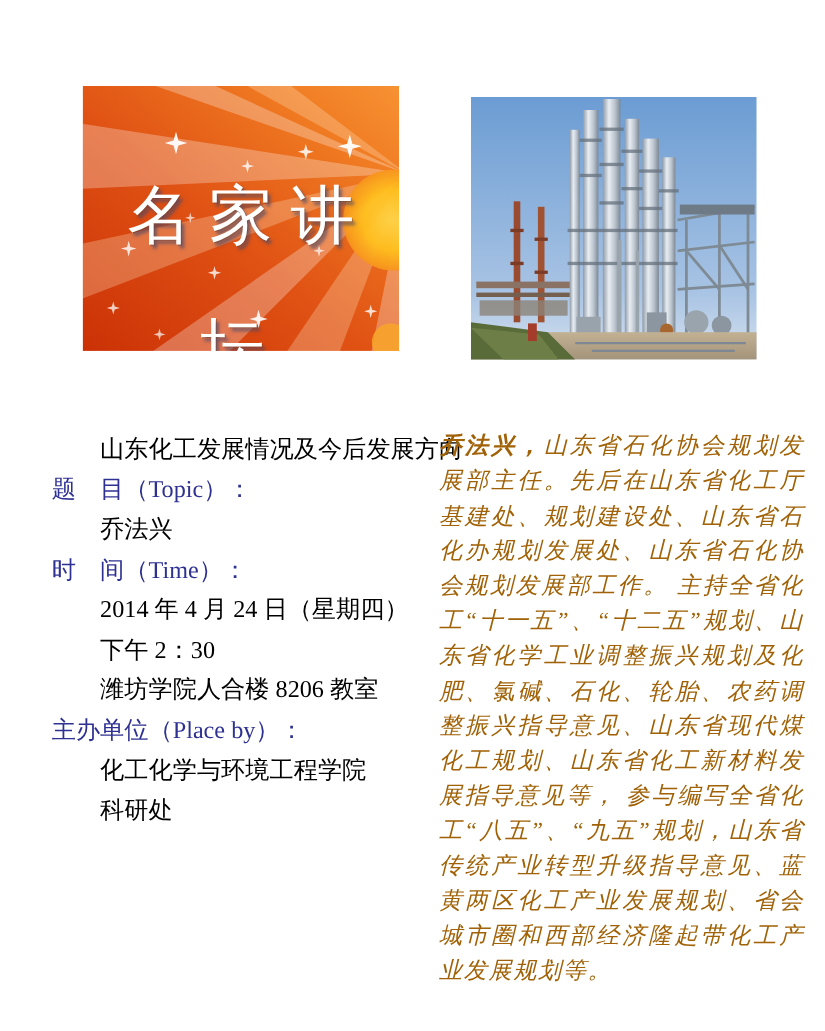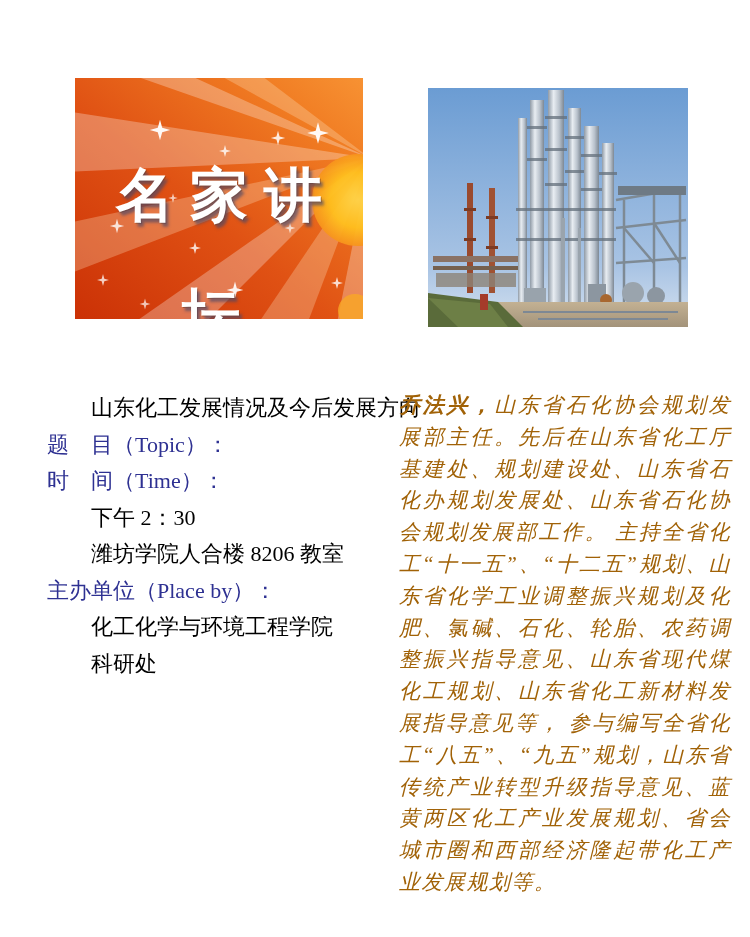--- a/index.html
+++ b/index.html
@@ -13,21 +13,21 @@
 
   
   .banner{
     position:absolute;left:75px;top:78px;width:288px;height:241px;
     overflow:hidden;
   }
   .banner svg{position:absolute;left:0;top:0;}
   .banner-title{
     position:absolute;left:0;top:58px;width:100%;
     text-align:center;
-    font-size:58px;font-weight:bold;color:#ffffff;
+    font-size:58px;font-weight:normal;color:#ffffff;
     letter-spacing:16px;text-indent:16px;
     line-height:120px;
     text-shadow:3px 4px 3px rgba(70,70,105,0.65), 1px 1px 0 rgba(120,60,20,0.5);
     font-family:"Liberation Serif","DejaVu Serif",serif;
   }
 
   
   .photo{
     position:absolute;left:428px;top:88px;width:260px;height:239px;
     overflow:hidden;
@@ -197,22 +197,24 @@
         <line x1="95" y1="224" x2="250" y2="224"></line>
         <line x1="110" y1="231" x2="240" y2="231"></line>
       </g>
     </svg>
   </div>
 
   <div class="details">
     <div class="line value">山东化工发展情况及今后发展方向</div>
     <div class="line label">题　目（Topic）：</div>
 
+    <div class="line value">乔法兴</div>
 
     <div class="line label">时　间（Time）：</div>
+    <div class="line value">2014 年 4 月 24 日（星期四）</div>
     <div class="line value">下午 2：30</div>
 
     <div class="line value">潍坊学院人合楼 8206 教室</div>
 
     <div class="line label">主办单位（Place by）：</div>
     <div class="line value">化工化学与环境工程学院</div>
     <div class="line value">科研处</div>
   </div>
 
   <div class="bio">

